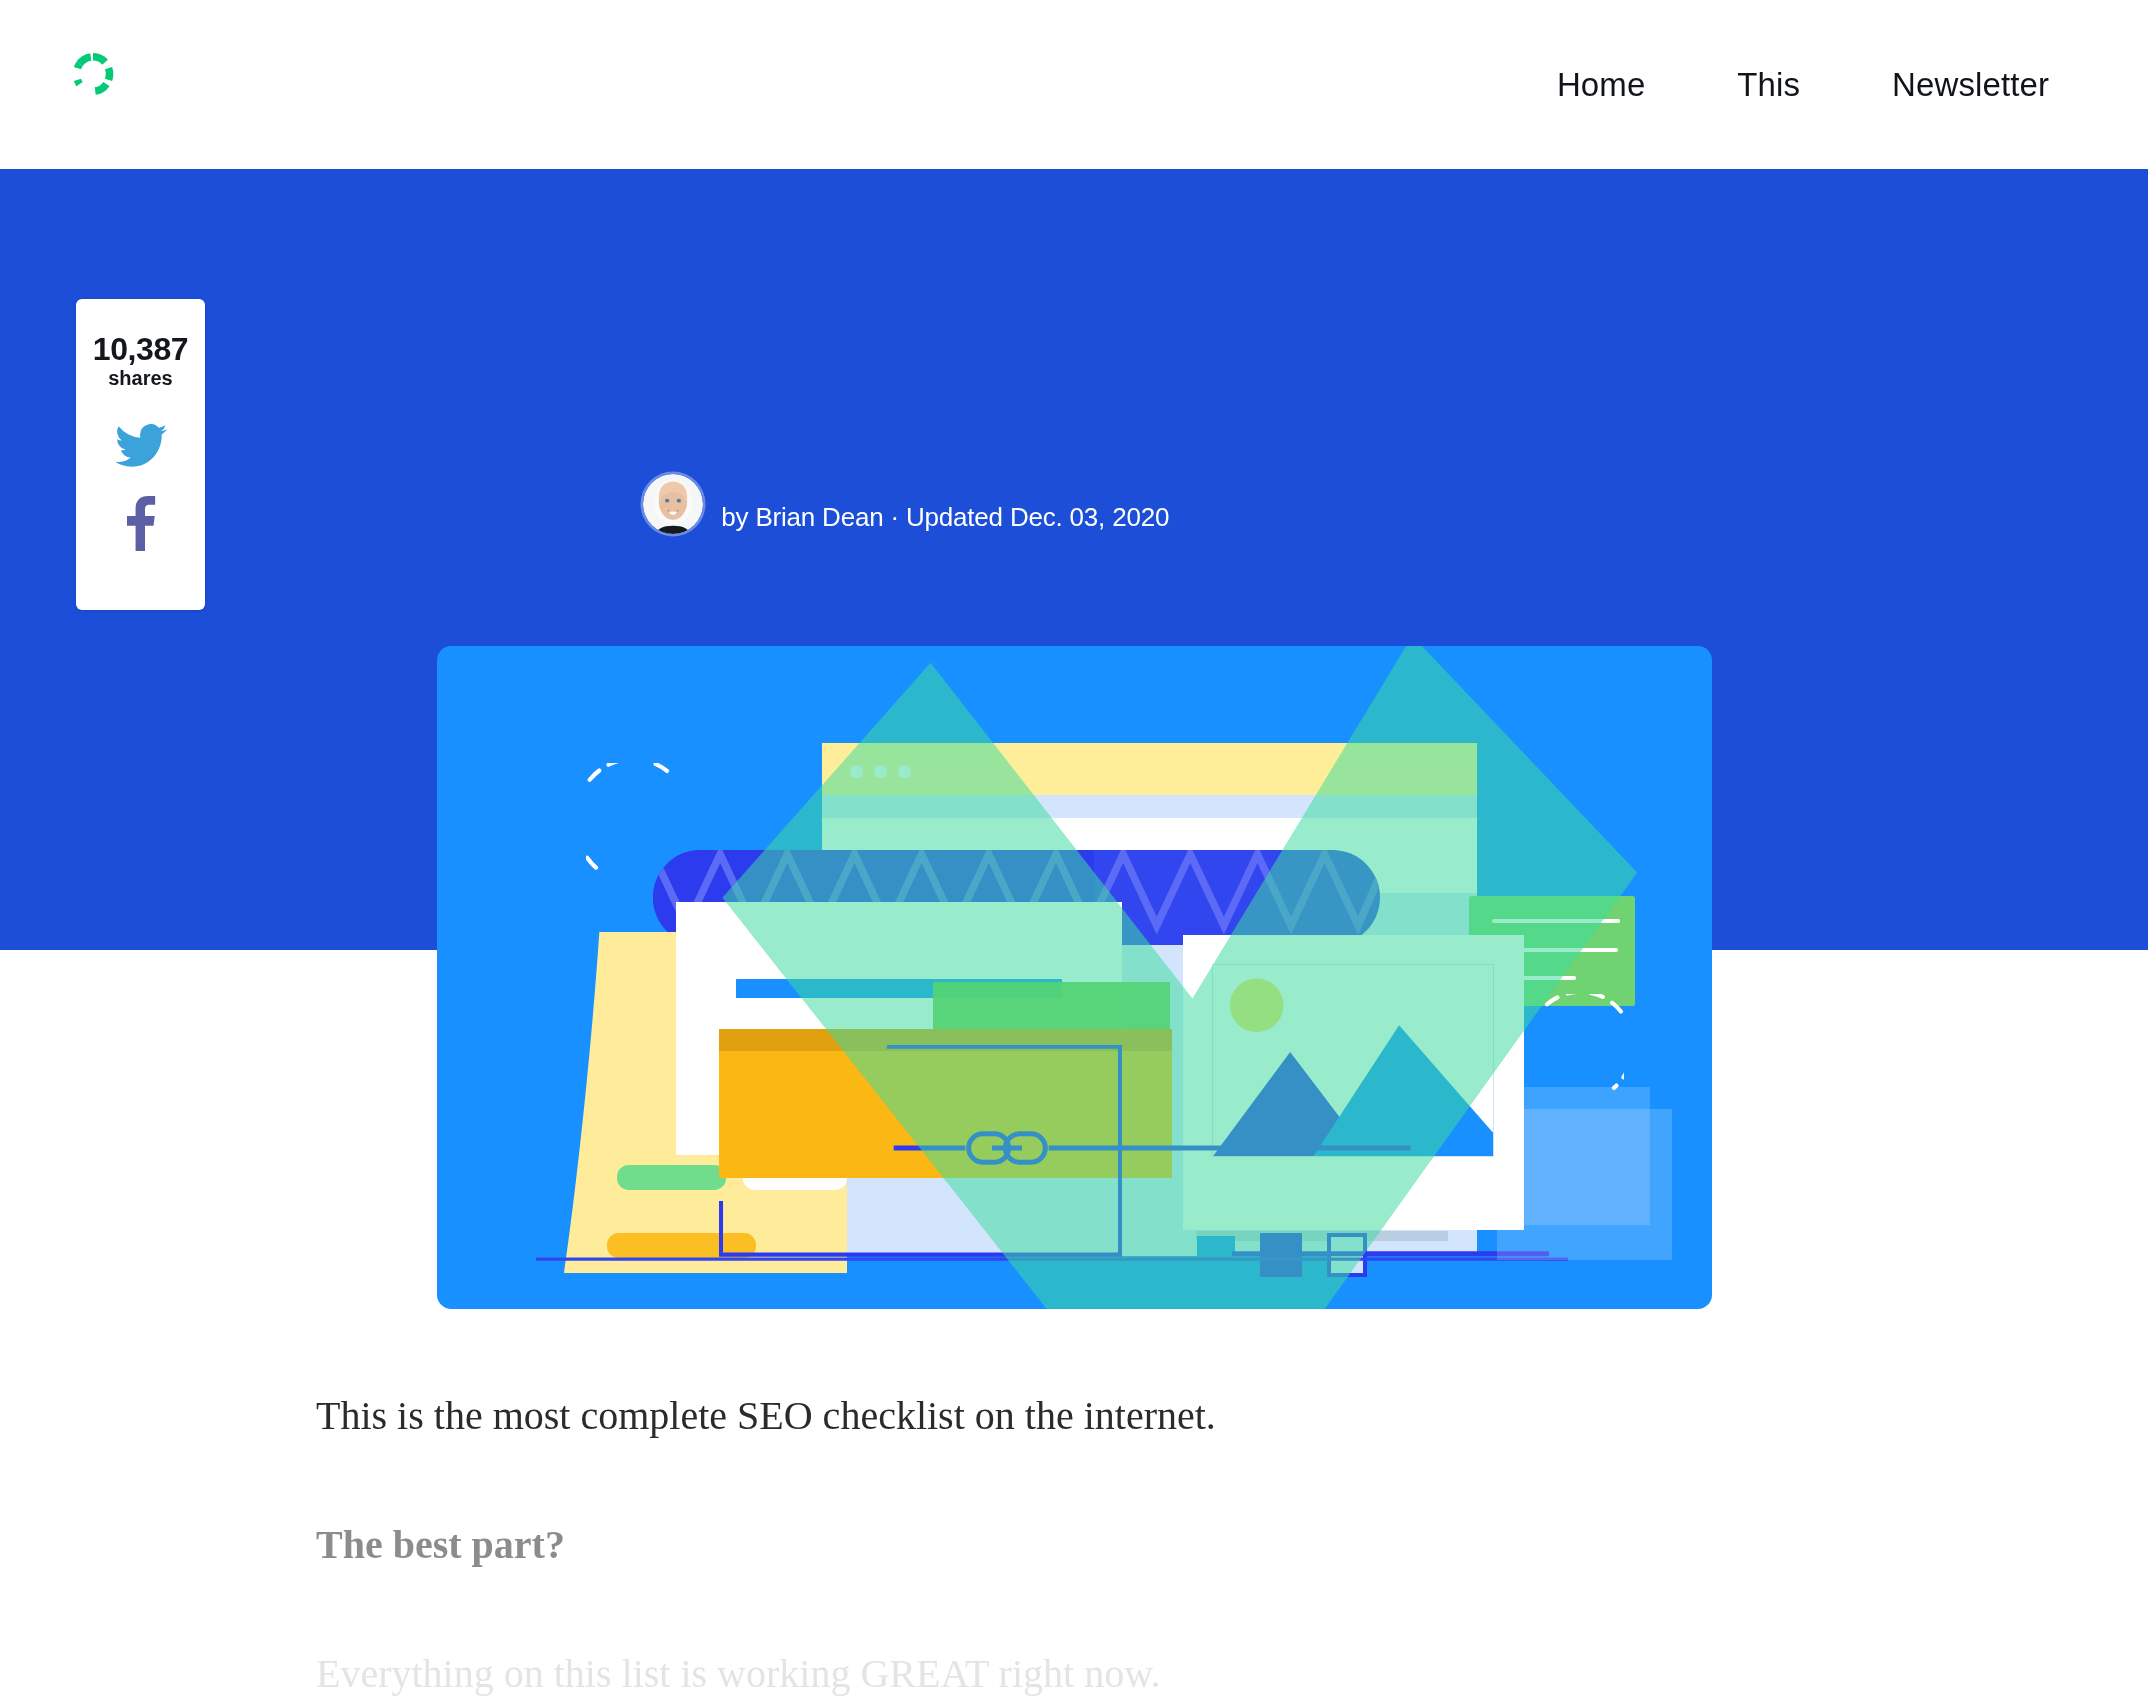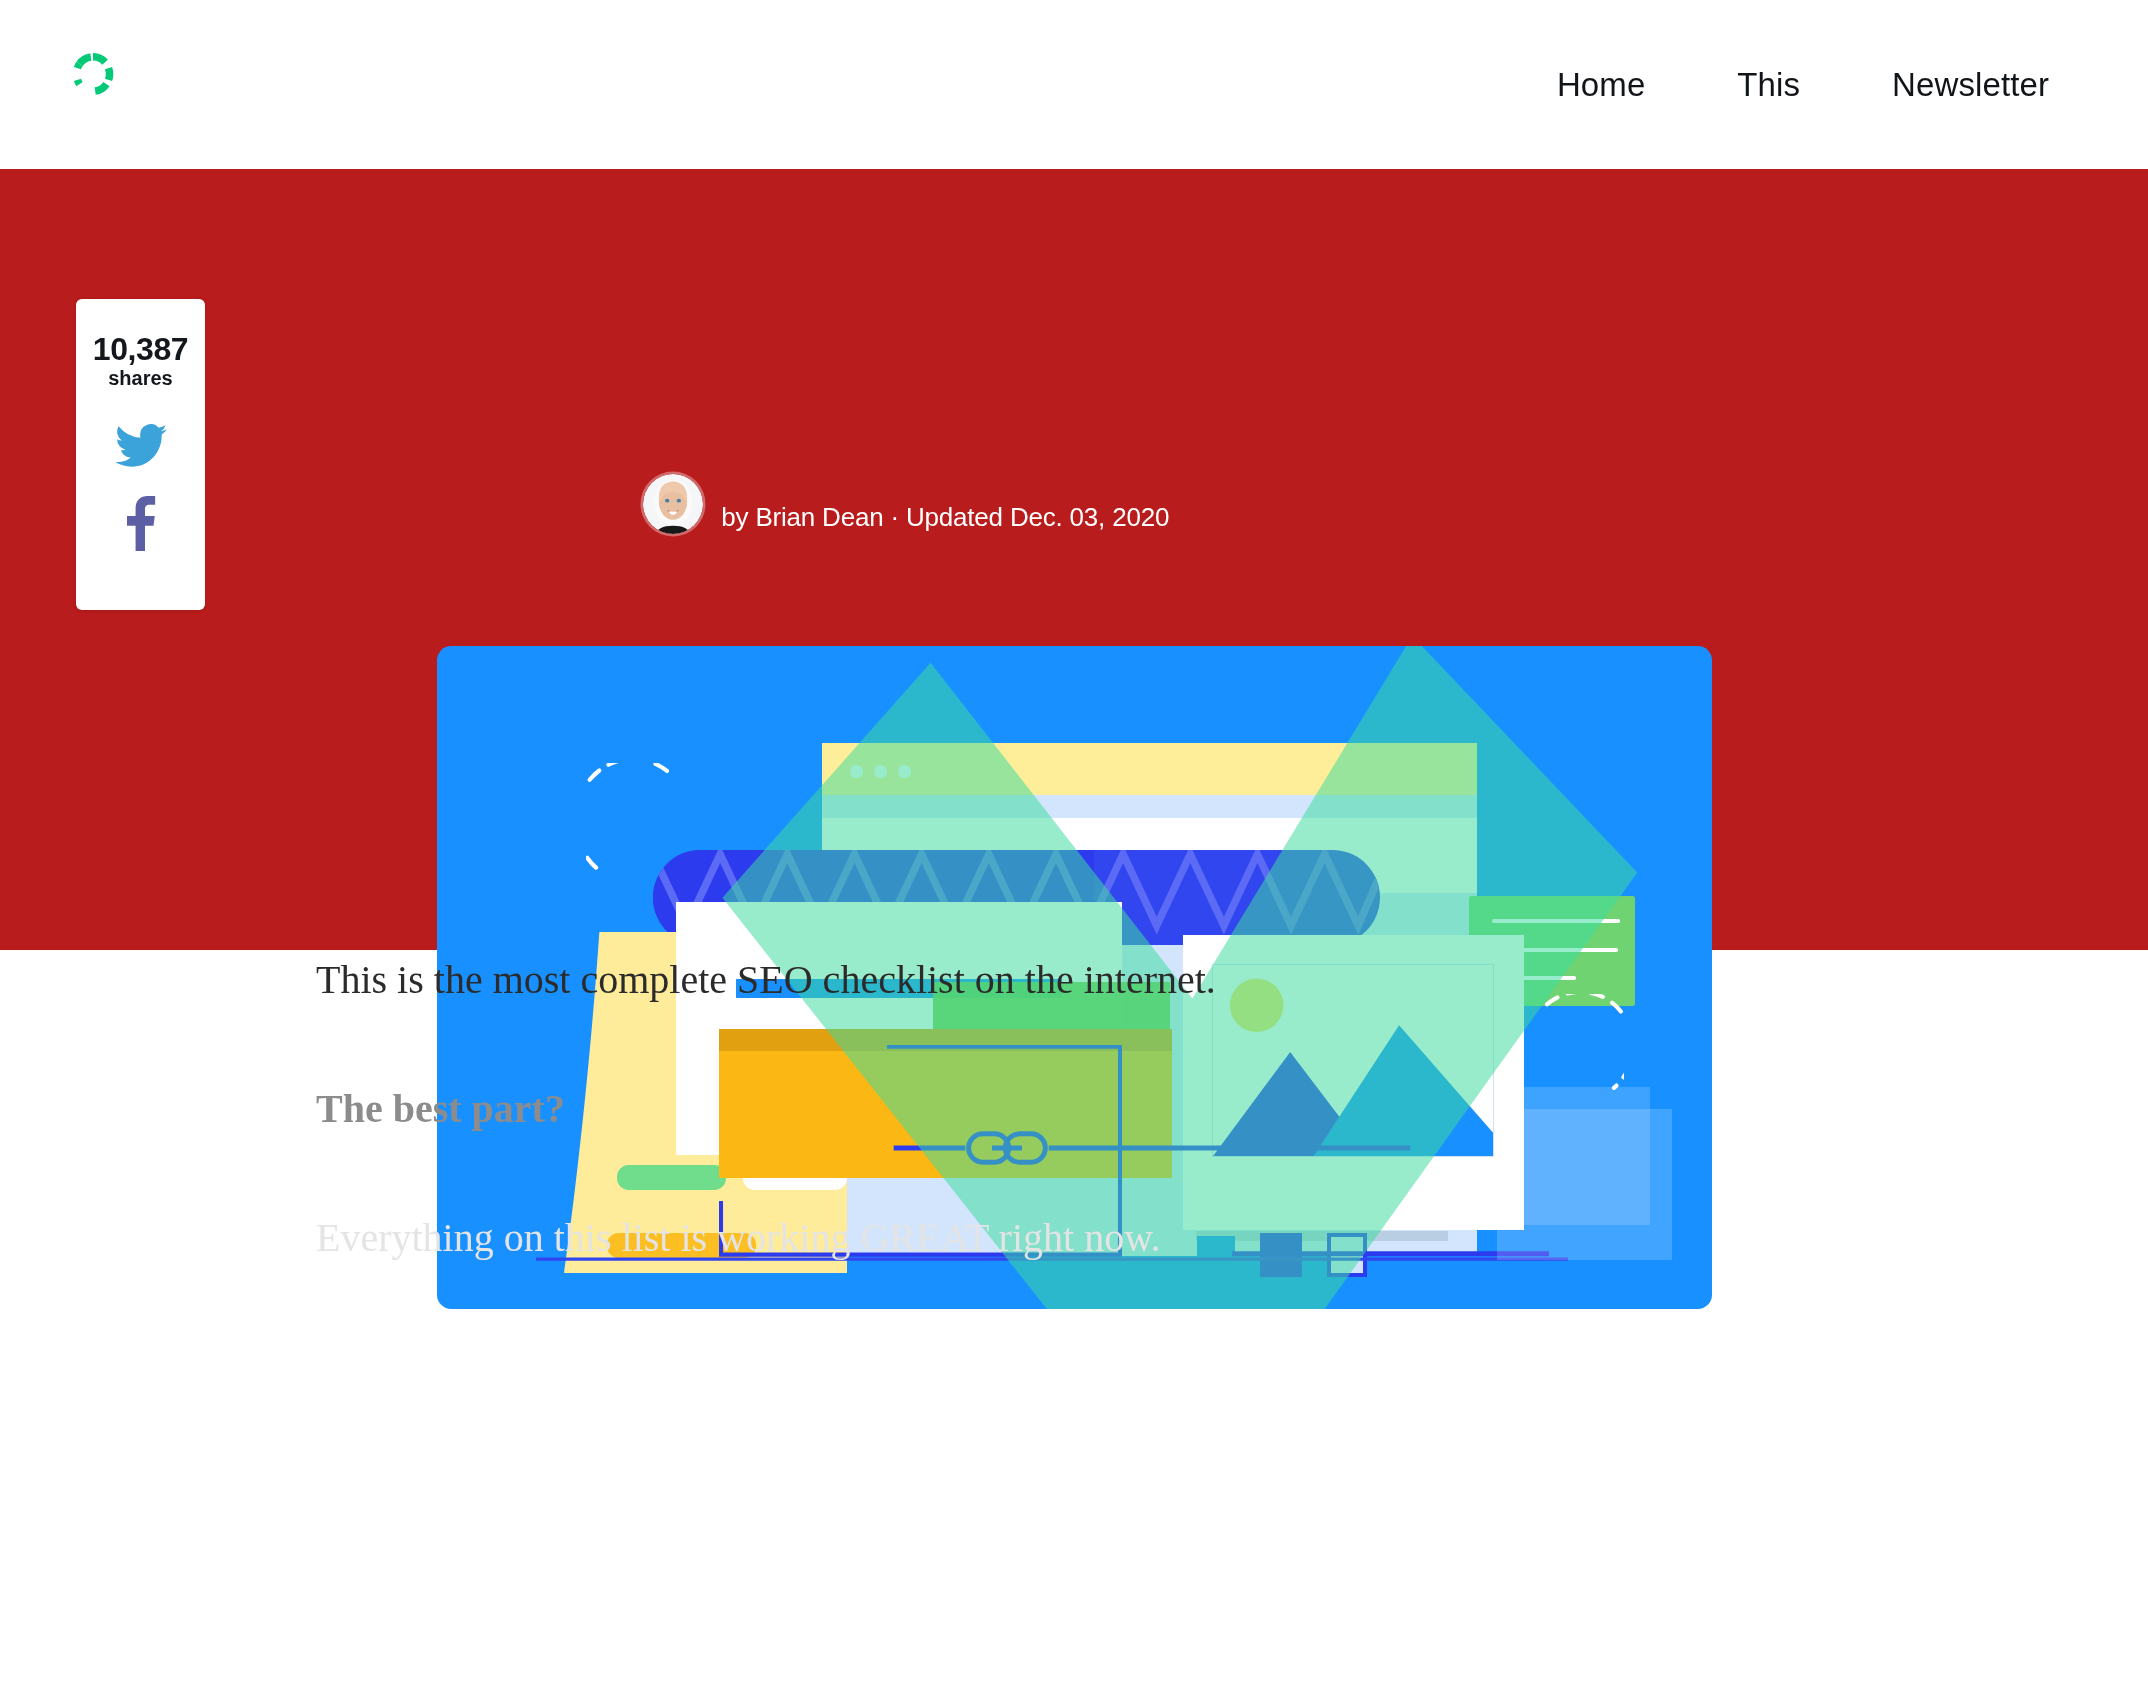--- a/index.html
+++ b/index.html
@@ -33,21 +33,21 @@
   }
   .nav-link{
     font-size:33px; color:#111418; text-decoration:none;
     font-family:"Liberation Sans", sans-serif; font-weight:400;
     letter-spacing:0.1px; cursor:pointer; white-space:nowrap;text-align:center;
   }
 
   
   .hero{
     position:absolute; top:169px; left:0; width:2148px; height:781px;
-    background:#b91c1c;
+    background:#1d4ed8;
     text-align:right;
   }
 
   
   .share-box{
     position:absolute; left:76px; top:130px;
     width:129px; height:311px;
     background:#ffffff; border-radius:5.9px;
     box-shadow:0 0.8px 3.4px rgba(0,0,0,.12);
     display:flex; flex-direction:column; align-items:center;
@@ -152,20 +152,21 @@
   
   .checkmark{ left:0; top:0; width:1275px; height:663px; opacity:.65; }
 
   
   .article{
     position:absolute; left:316px; top:951px; width:1594px;
   }
   .p-dark{
     font-family:"Liberation Serif", serif;
     font-size:40px; color:#2B2B2B; line-height:1.45;
+    margin-top:436px;
   }
   .p-sub{
     font-family:"Liberation Serif", serif;
     font-size:40px; font-weight:700; color:#8C8C8C; line-height:1.45;
     margin-top:71px;
   }
   .p-fade{
     font-family:"Liberation Serif", serif;
     font-size:40px; color:#E4E4E4; line-height:1.45;
     margin-top:71px;

